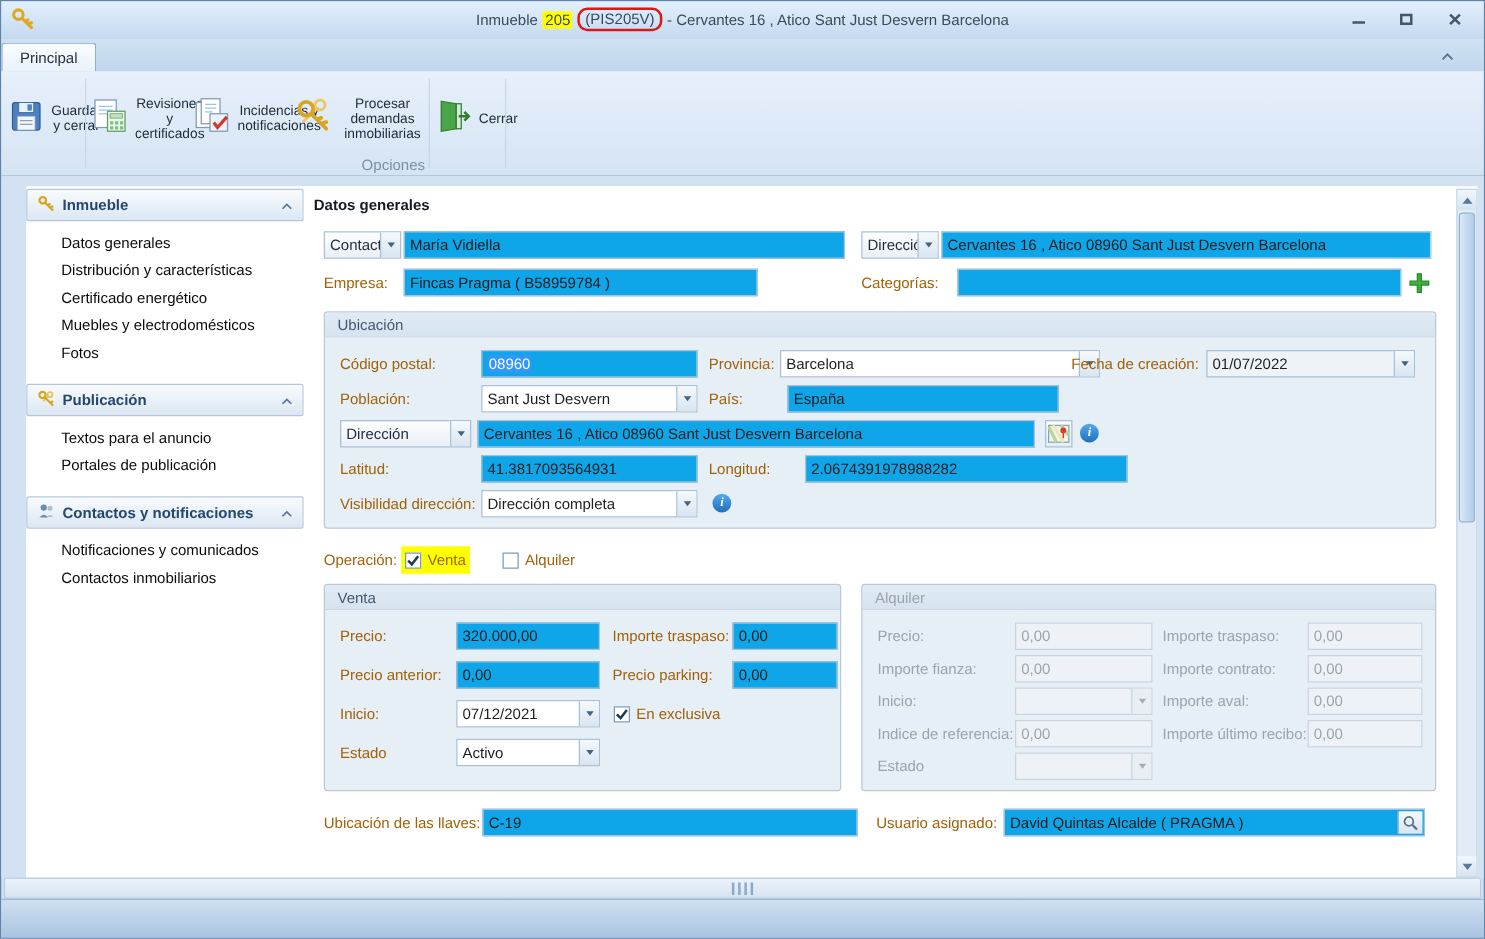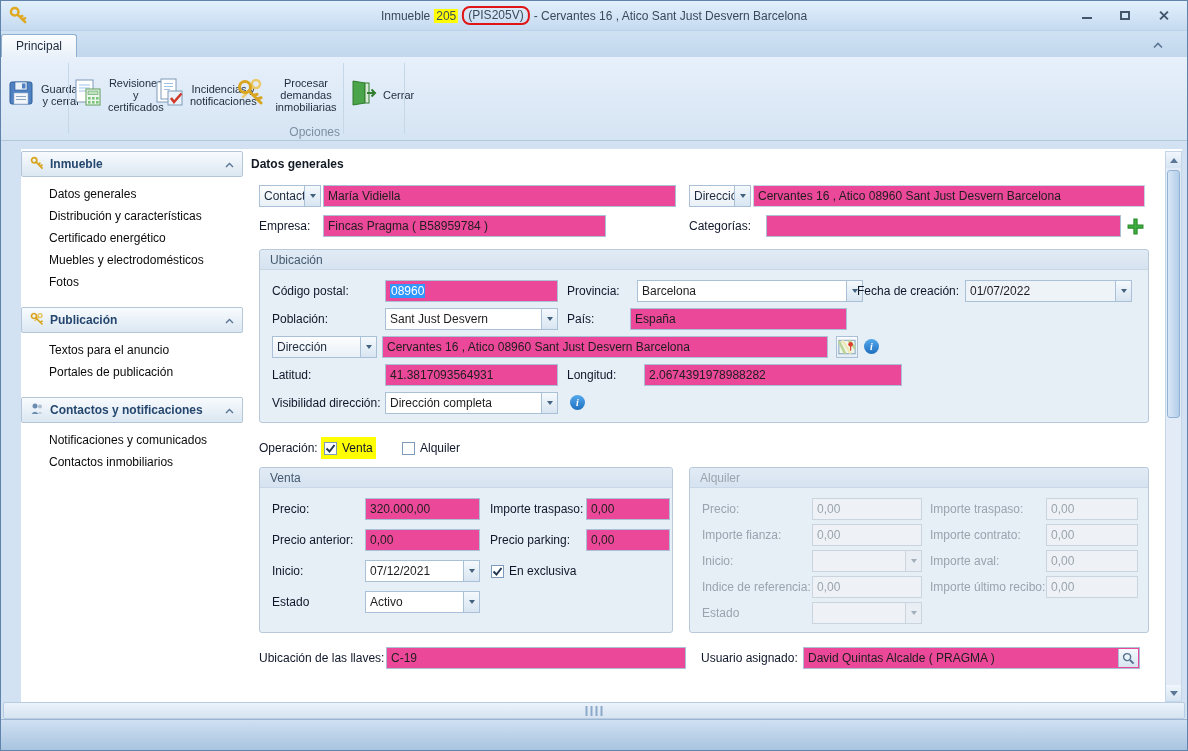--- a/index.html
+++ b/index.html
@@ -55,22 +55,22 @@
     color:#25476e; font-weight:bold; margin:0 0 6px 0; }
   .side-header .chev { margin-left:auto; }
   .side-item { padding:4px 4px 4px 28px; color:#0a0a0a; white-space:nowrap; }
   .side-gap { height:14px; }
 
   
   .main { position:absolute; left:222px; top:0; width:922px; bottom:0; background:#fff; padding:8px 0 0 16px; }
   .main-title { font-weight:bold; color:#121a24; margin-left:-8px; margin-bottom:14px; }
   .frow { position:relative; height:22px; }
   .frow > * { position:absolute; top:0; }
-  .lbl { line-height:22px; white-space:nowrap; color:#0f172a; }
-  .field { height:22px; background:#ec4899; border:1px solid #a9c0d6; padding:0 4px; line-height:20px;
+  .lbl { line-height:22px; white-space:nowrap; color:#a16207; }
+  .field { height:22px; background:#0ea5e9; border:1px solid #a9c0d6; padding:0 4px; line-height:20px;
     white-space:nowrap; overflow:hidden; }
   .dd { height:22px; border:1px solid #a9c0d6; background:#fff; display:flex; }
   .dd-text { flex:1; padding:0 4px; line-height:20px; white-space:nowrap; overflow:hidden; }
   .dd-btn { width:16px; background:linear-gradient(#f4f9fd,#d8e5f1); border-left:1px solid #a9c0d6;
     display:flex; align-items:center; justify-content:center; }
   .tri { width:0; height:0; border-left:3.5px solid transparent; border-right:3.5px solid transparent;
     border-top:4.5px solid #44617e; }
   .combo { height:22px; border:1px solid #a9c0d6; background:linear-gradient(#fdfdfe,#e9f0f7); display:flex; }
   .combo .dd-text { color:#1e2b3c; }
   .ro { background:#eef3f8; }
@@ -338,21 +338,21 @@
           </span>
         </div>
 
         <div class="groupbox" style="width:890px;margin-bottom:14px">
           <div class="gb-header">Ubicación</div>
           <div class="gb-body">
             <div class="frow">
               <span class="lbl" style="left:12px">Código postal:</span>
               <div class="field" style="left:125px;width:173px"><span class="sel">08960</span></div>
               <span class="lbl" style="left:307px">Provincia:</span>
-              <div class="dd" style="left:377px;width:226px">
+              <div class="dd" style="left:364px;width:256px">
                 <span class="dd-text">Barcelona</span>
                 <span class="dd-btn">
                     <i class="tri"></i>
                   </span>
               </div>
               <span class="lbl" style="left:597px">Fecha de creación:</span>
               <div class="dd ro" style="left:705px;width:167px">
                 <span class="dd-text">01/07/2022</span>
                 <span class="dd-btn">
                     <i class="tri"></i>

